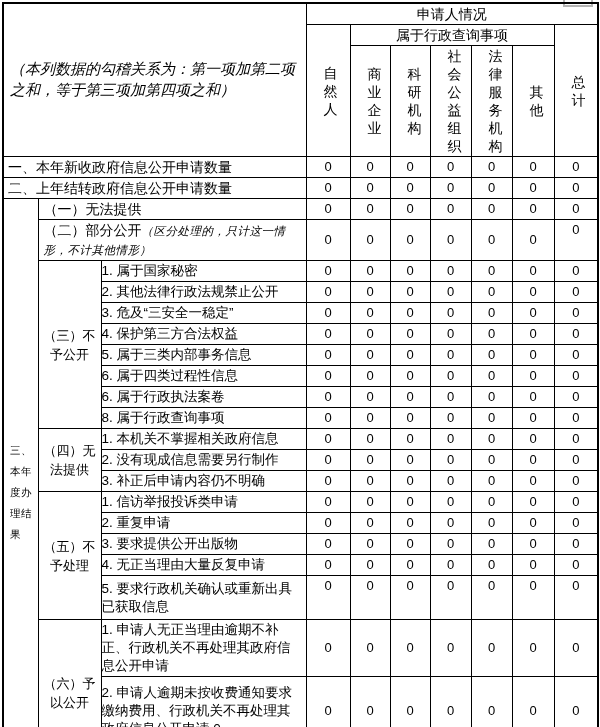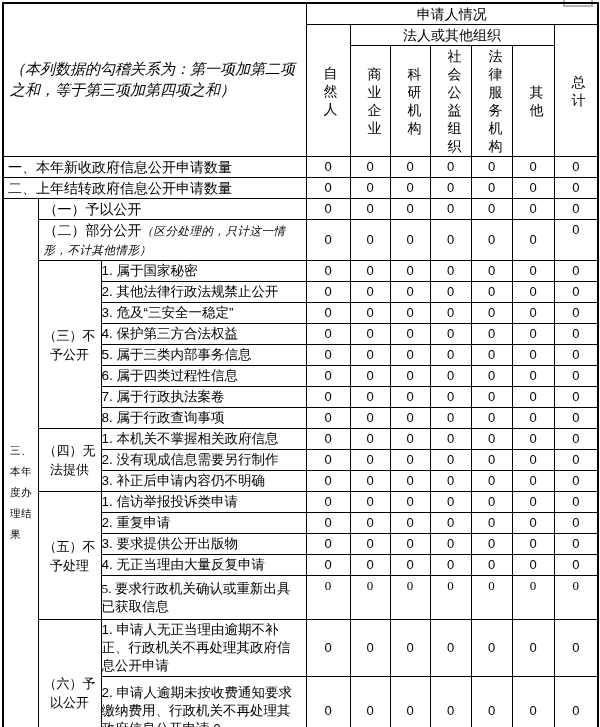--- a/index.html
+++ b/index.html
@@ -34,21 +34,21 @@
   td.lbl-top{text-align:left;padding-left:4px;font-size:14px;margin-left:23px;}
   td.sec-lbl{text-align:left;padding-left:5px;font-size:14px;}
   td.item-lbl{text-align:left;padding-left:0;font-size:13.5px;line-height:18px;}
   td.grp-lbl{
     font-size:10.5px;line-height:21px;text-align:left;
     padding:0 2px 0 6px;letter-spacing:0.5px;
   }
   td.sub-lbl{font-size:13px;line-height:19px;text-align:center;padding:0 3px;}
   td.val{text-align:center;font-size:13px;padding:1px 0;}
   td.vtop{vertical-align:top;}
-  tr.row-tall2{height:44px;font-family:Liberation Serif, serif;}
+  tr.row-tall2{height:44px;}
   tr.row-tall3a{height:53px;}
   tr.row-tall3b{height:68px;}
   span.cell-note{
     font-family:"Liberation Serif",serif;font-style:italic;
     font-size:11.5px;letter-spacing:0.5px;
   }
   
   .corner-artifact{
     position:absolute;left:563px;top:0;width:26px;height:5px;
     border-left:2px solid #b4b4b4;border-right:2px solid #b4b4b4;
@@ -75,21 +75,21 @@
   </colgroup>
   <tbody id="grid-head">
     <tr class="hr1">
       <td class="note-cell" colspan="3" rowspan="3">
         <span>（本列数据的勾稽关系为：第一项加第二项之和，等于第三项加第四项之和）</span>
       </td>
       <td class="hd" colspan="7">申请人情况</td>
     </tr>
     <tr class="hr2">
       <td class="hd" rowspan="2">自然人</td>
-      <td class="hd" colspan="5">法人或其他组织</td>
+      <td class="hd" colspan="5">属于行政查询事项</td>
       <td class="hd" rowspan="2">总计</td>
     </tr>
     <tr class="hr3">
       <td class="hd">商业企业</td>
       <td class="hd">科研机构</td>
       <td class="hd">社会公益组织</td>
       <td class="hd">法律服务机构</td>
       <td class="hd">其他</td>
     </tr>
   </tbody>
@@ -109,21 +109,21 @@
         <td class="val">0</td>
         <td class="val">0</td>
         <td class="val">0</td>
         <td class="val">0</td>
         <td class="val">0</td>
         <td class="val">0</td>
         <td class="val">0</td>
       </tr>
       <tr>
         <td class="grp-lbl" rowspan="22">三、本年度办理结果</td>
-        <td class="sec-lbl" colspan="2"><span class="lbl-text">（一）予以公开</span></td>
+        <td class="sec-lbl" colspan="2"><span class="lbl-text">（一）无法提供</span></td>
         <td class="val">0</td>
         <td class="val">0</td>
         <td class="val">0</td>
         <td class="val">0</td>
         <td class="val">0</td>
         <td class="val">0</td>
         <td class="val">0</td>
       </tr>
       <tr>
         <td class="sec-lbl" colspan="2"><span class="lbl-text">（二）部分公开</span><span class="cell-note">（区分处理的，只计这一情形，不计其他情形）</span></td>
@@ -190,21 +190,21 @@
         <td class="item-lbl"><span class="lbl-text">6. 属于四类过程性信息</span></td>
         <td class="val">0</td>
         <td class="val">0</td>
         <td class="val">0</td>
         <td class="val">0</td>
         <td class="val">0</td>
         <td class="val">0</td>
         <td class="val">0</td>
       </tr>
       <tr>
-        <td class="item-lbl"><span class="lbl-text">7. 属于行政执法案卷</span></td>
+        <td class="item-lbl"><span class="lbl-text">6. 属于行政执法案卷</span></td>
         <td class="val">0</td>
         <td class="val">0</td>
         <td class="val">0</td>
         <td class="val">0</td>
         <td class="val">0</td>
         <td class="val">0</td>
         <td class="val">0</td>
       </tr>
       <tr>
         <td class="item-lbl"><span class="lbl-text">8. 属于行政查询事项</span></td>

